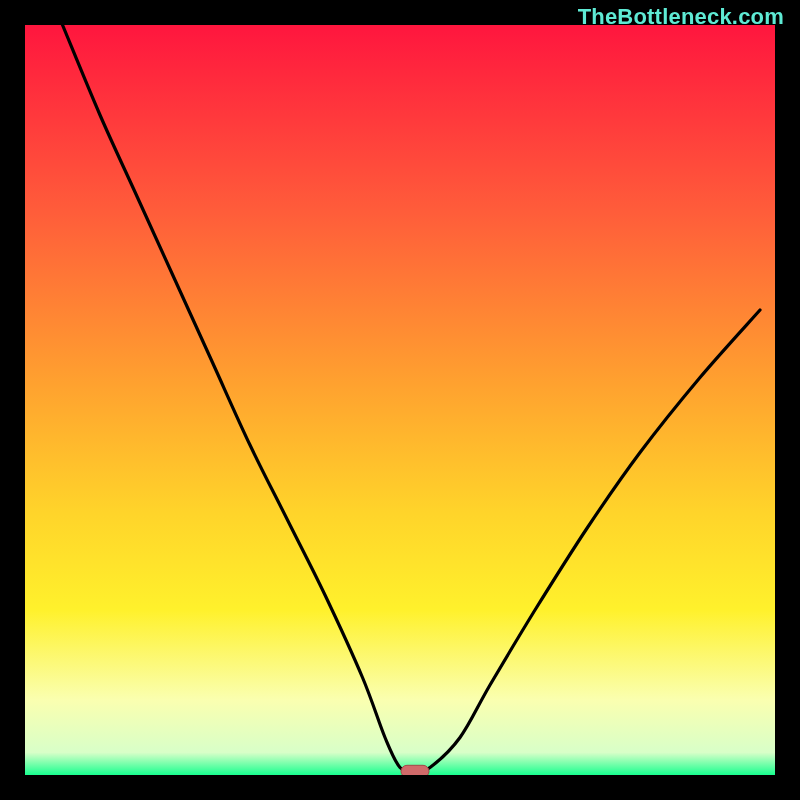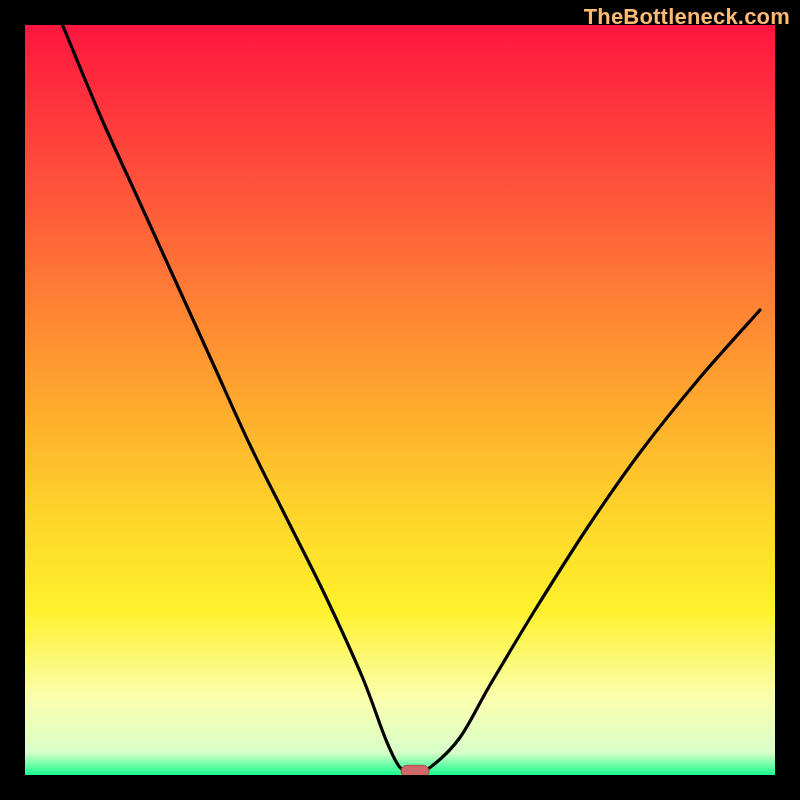--- a/index.html
+++ b/index.html
@@ -25,22 +25,22 @@
     height: 750px;
   }
   .plot-area svg {
     display: block;
     width: 750px;
     height: 750px;
   }
   .watermark {
     position: absolute;
     top: 4px;
-    right: 10px;
-    color: #fdba74;
+    right: 16px;
+    color: #5eead4;
     font-size: 22px;
     font-weight: 600;
     letter-spacing: 0.2px;
     user-select: none;
   }
 </style>
 </head>
 <body>
 
 <div class="frame">

